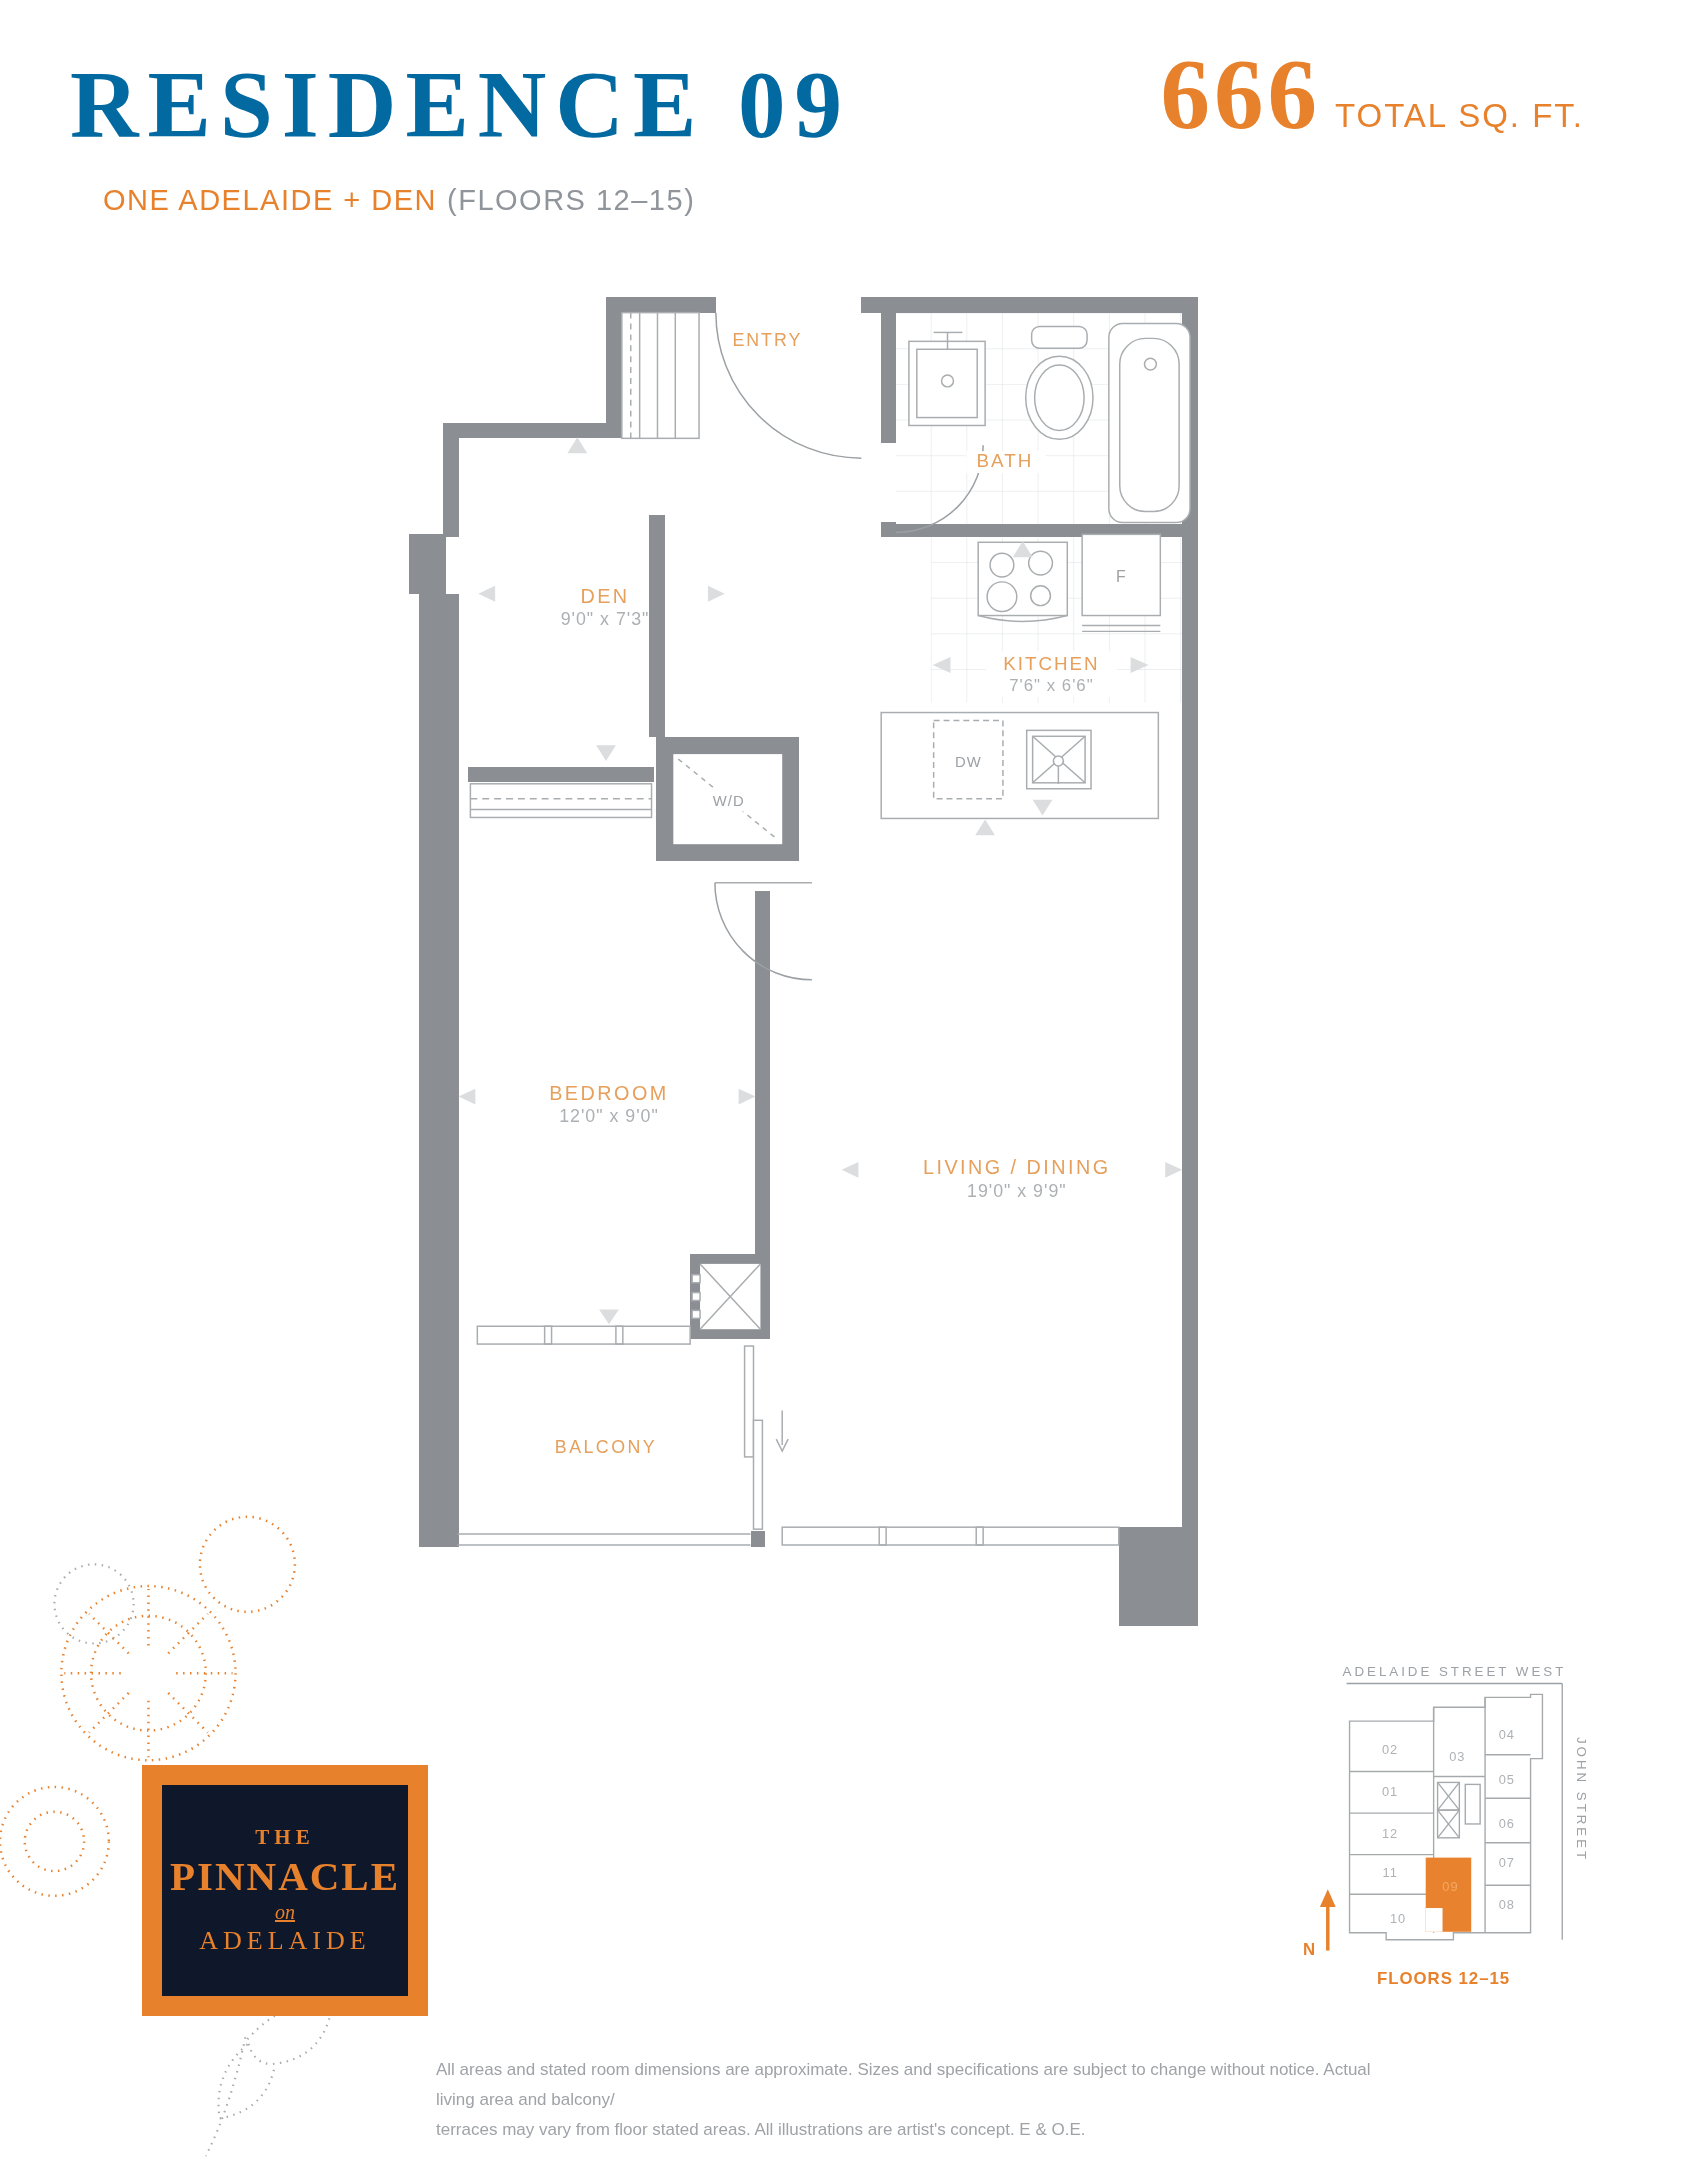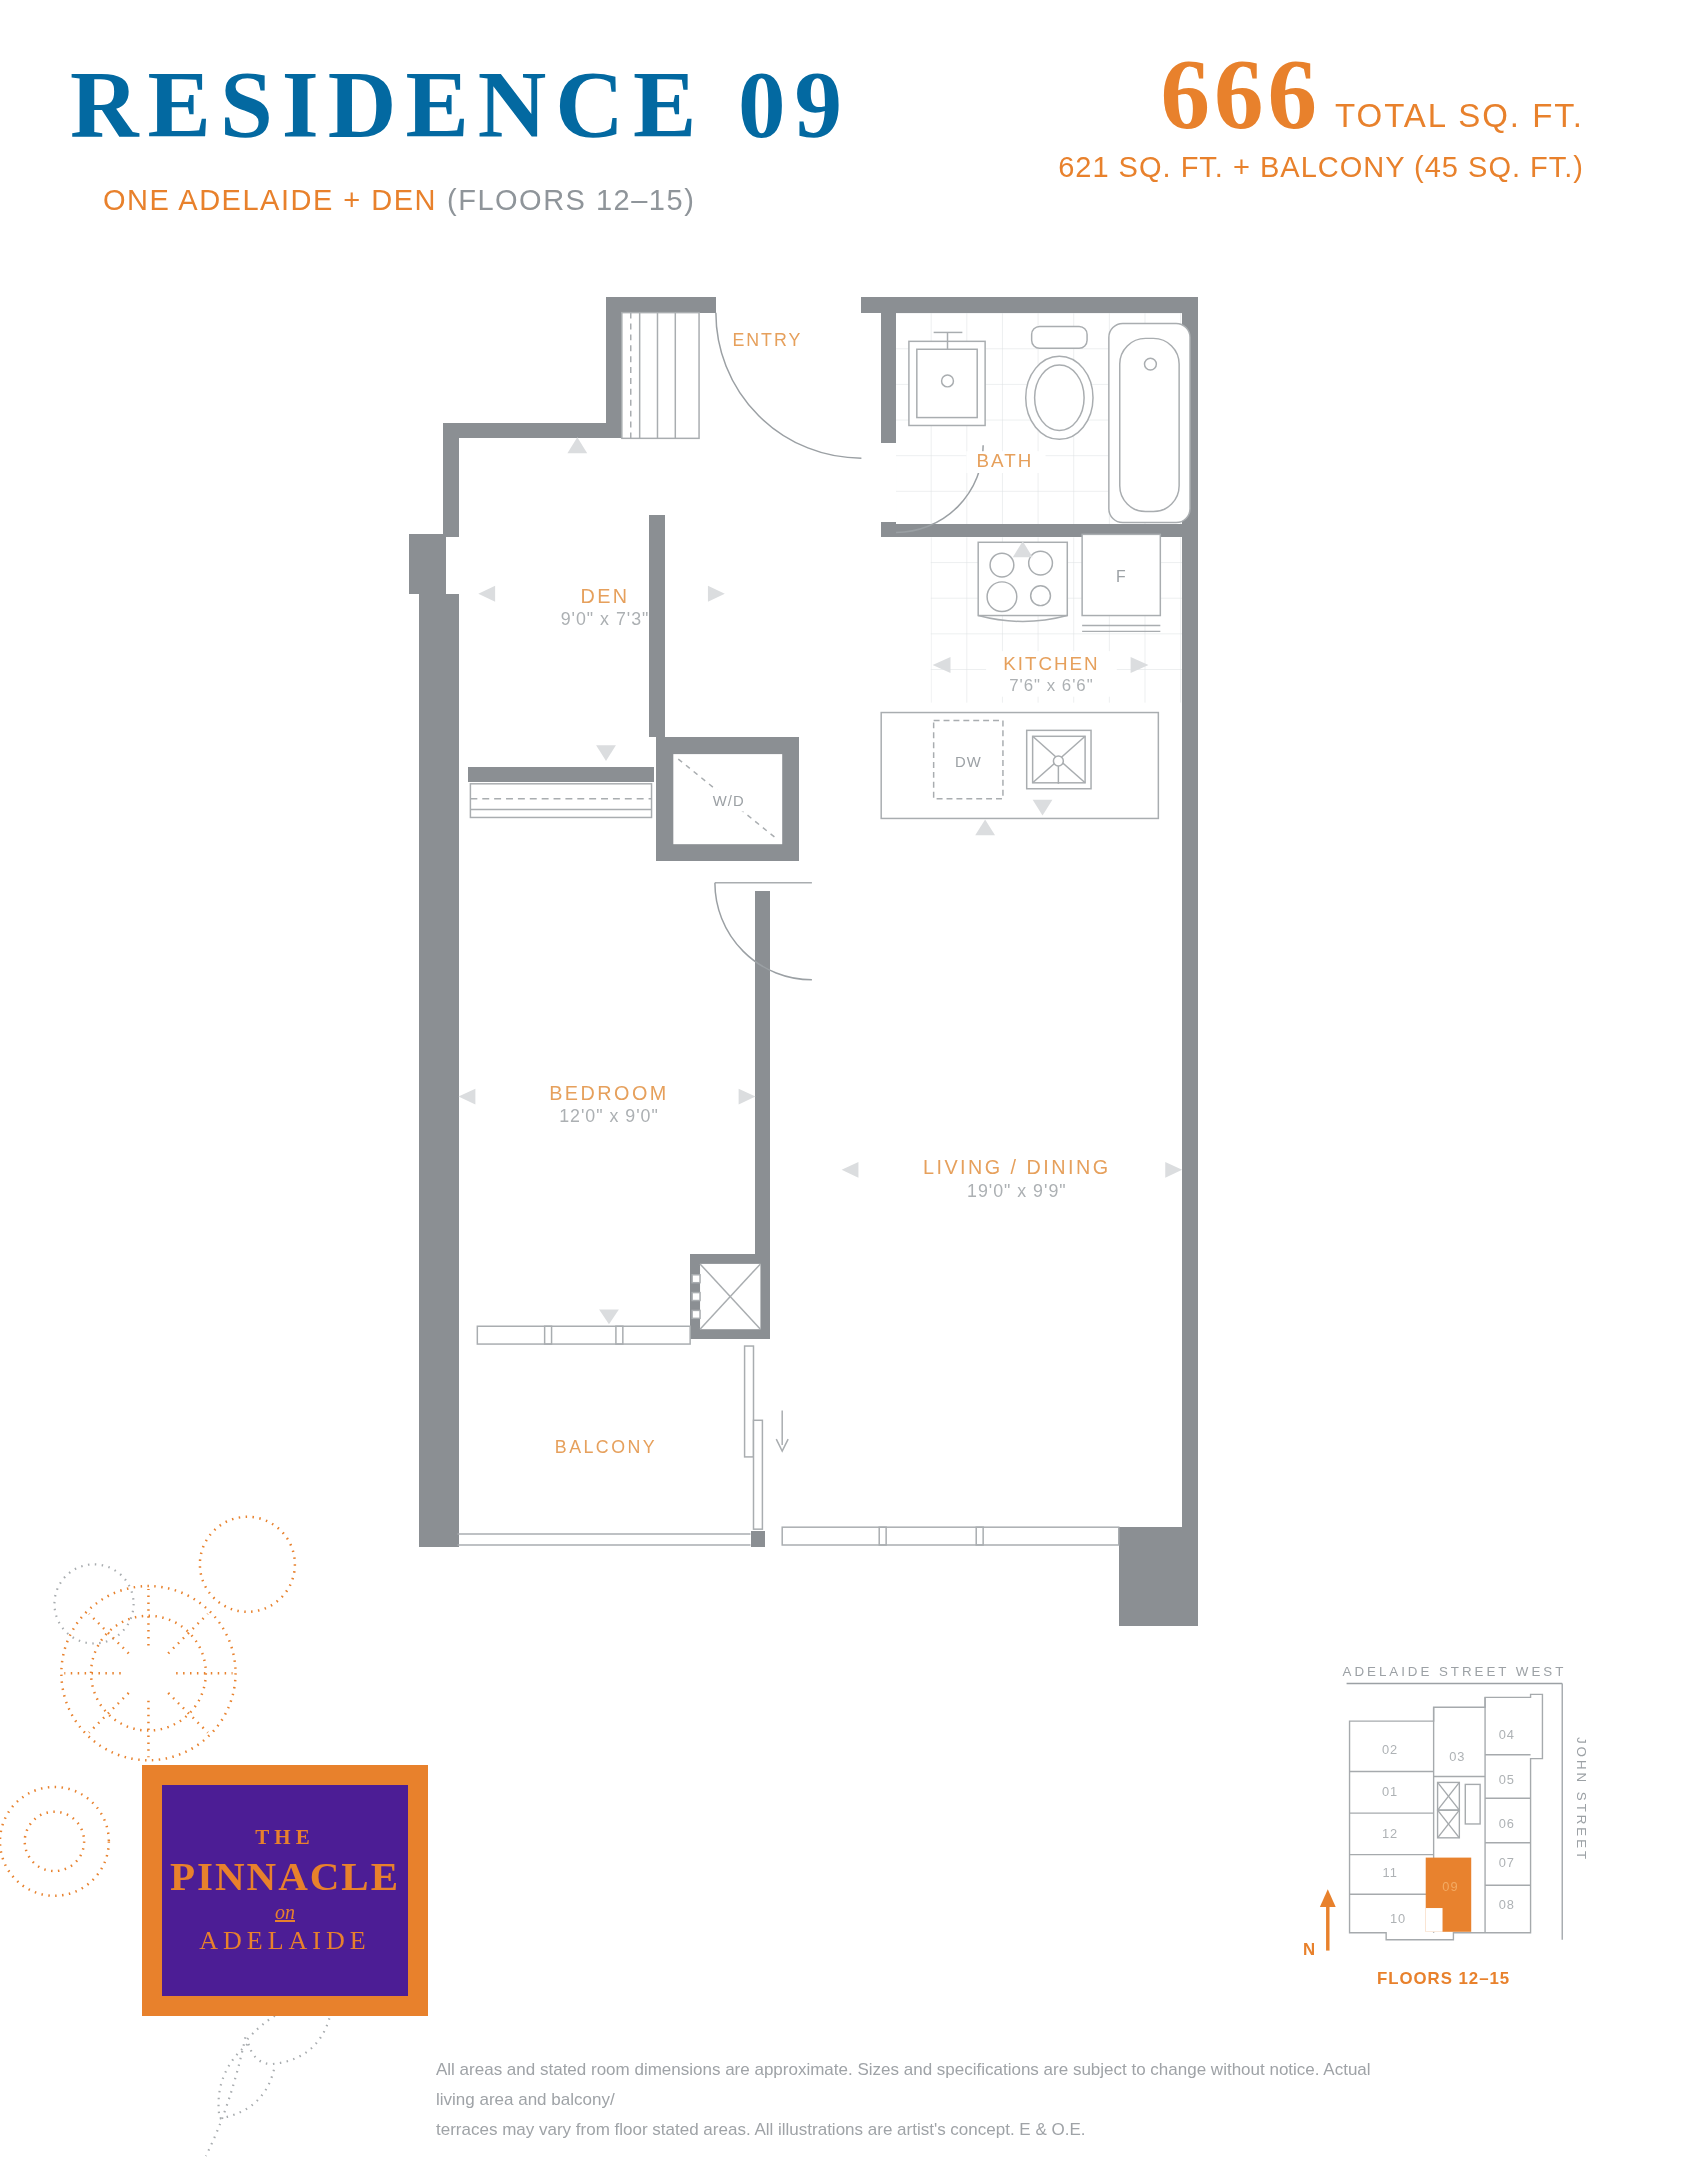--- a/index.html
+++ b/index.html
@@ -21,21 +21,21 @@
   .stats-row{display:flex;align-items:baseline;justify-content:flex-end;}
   .big-num{
     font-family:"Liberation Serif", serif;font-weight:700;
     font-size:99px;letter-spacing:4px;color:#E8812C;line-height:1;
   }
   .big-num-label{font-size:33px;letter-spacing:2px;color:#E8812C;margin-left:14px;}
   .area-breakdown{font-size:29px;letter-spacing:1px;color:#E8812C;margin-top:8px;white-space:nowrap;}
   
   .logo{
     left:142px;top:1765px;width:286px;height:251px;border:20px solid #E8812C;
-    background:#4c1d95;box-sizing:border-box;display:flex;flex-direction:column;
+    background:#0f172a;box-sizing:border-box;display:flex;flex-direction:column;
     align-items:center;justify-content:center;z-index:2;
     font-family:"Liberation Serif", serif;color:#E8812C;text-align:center;
   }
   .logo .l1{font-size:21px;font-weight:700;letter-spacing:5px;}
   .logo .l2{font-size:41px;font-weight:700;letter-spacing:2px;margin-top:2px;}
   .logo .l3{font-size:20px;font-style:italic;margin-top:1px;text-decoration:underline;}
   .logo .l4{font-size:26px;font-weight:400;letter-spacing:5px;margin-top:2px;}
   
   .disclaimer{
     left:424px;top:2055px;width:950px;font-size:17px;line-height:1.75;
@@ -49,21 +49,20 @@
 
 <div class="abs title">RESIDENCE 09</div>
 <div class="abs subtitle">
   <span class="hl">ONE ADELAIDE + DEN</span><span class="muted">(FLOORS 12–15)</span>
 </div>
 <div class="abs stats">
   <div class="stats-row">
     <span class="big-num">666</span>
     <span class="big-num-label">TOTAL SQ. FT.</span>
   </div>
-  <div class="area-breakdown">621 SQ. FT. + BALCONY (45 SQ. FT.)</div>
 </div>
 
 <svg class="abs" style="left:396px;top:277px;" width="812" height="1366" viewBox="0 0 820 1380">
   <defs>
     <pattern id="tile" width="36" height="36" patternUnits="userSpaceOnUse">
       <path d="M36,0 L0,0 L0,36" fill="none" stroke="#DCDFE1" stroke-width="1"></path>
     </pattern>
   </defs>
 
   <rect x="505" y="36" width="289" height="214" fill="url(#tile)"></rect>

